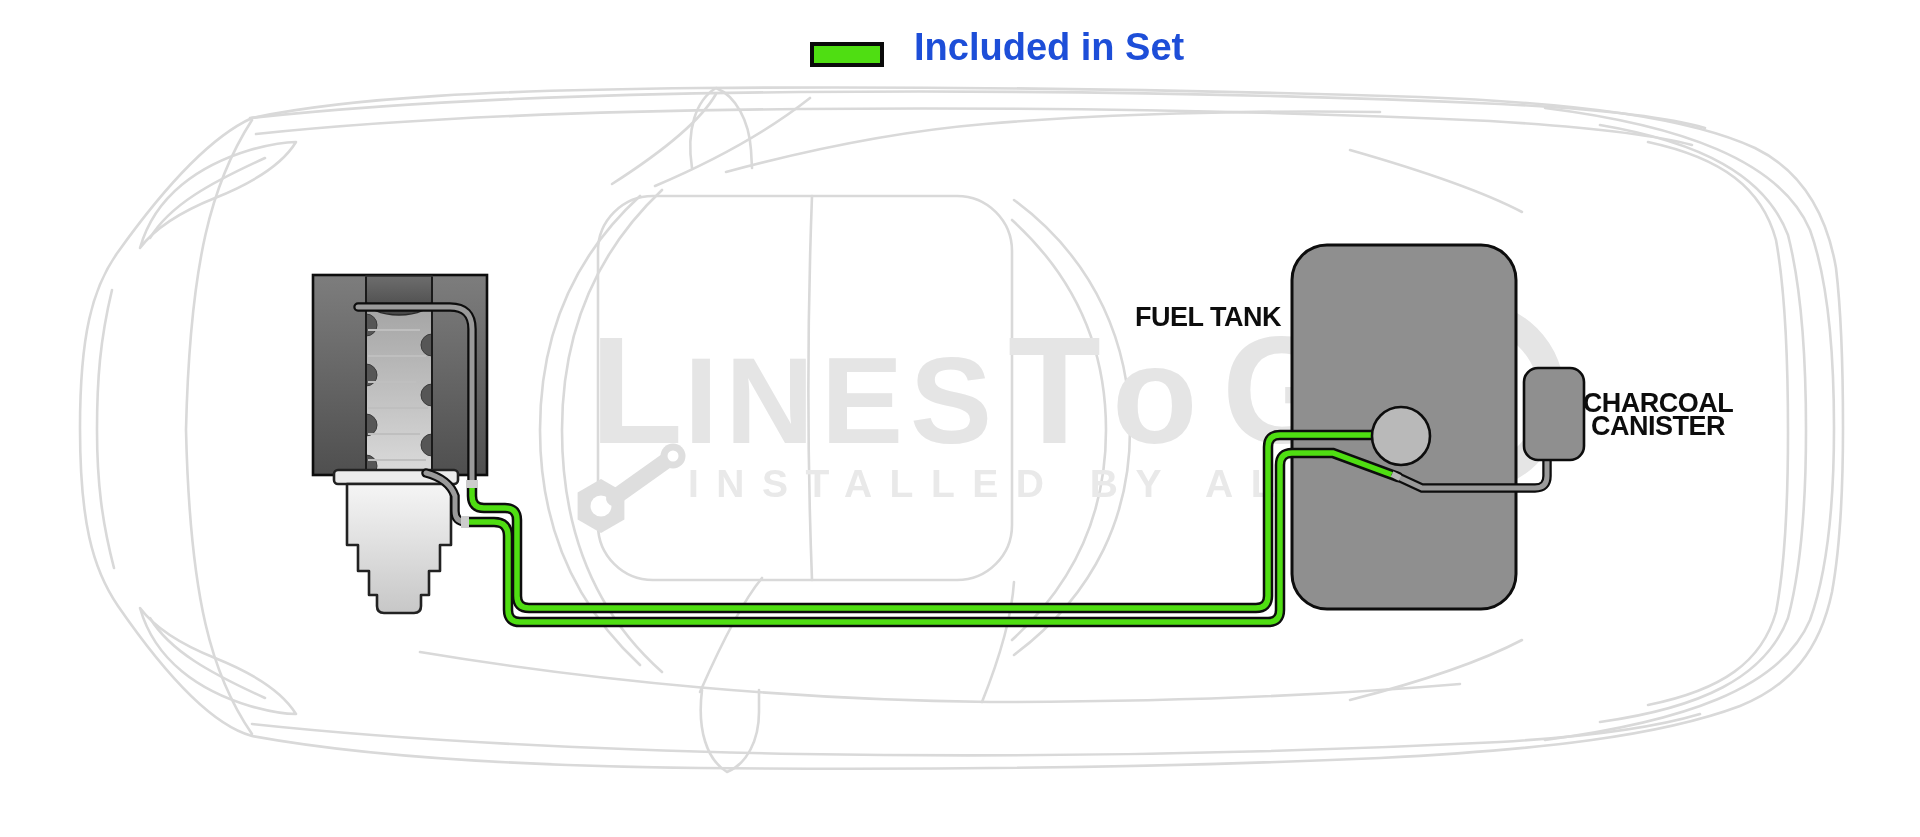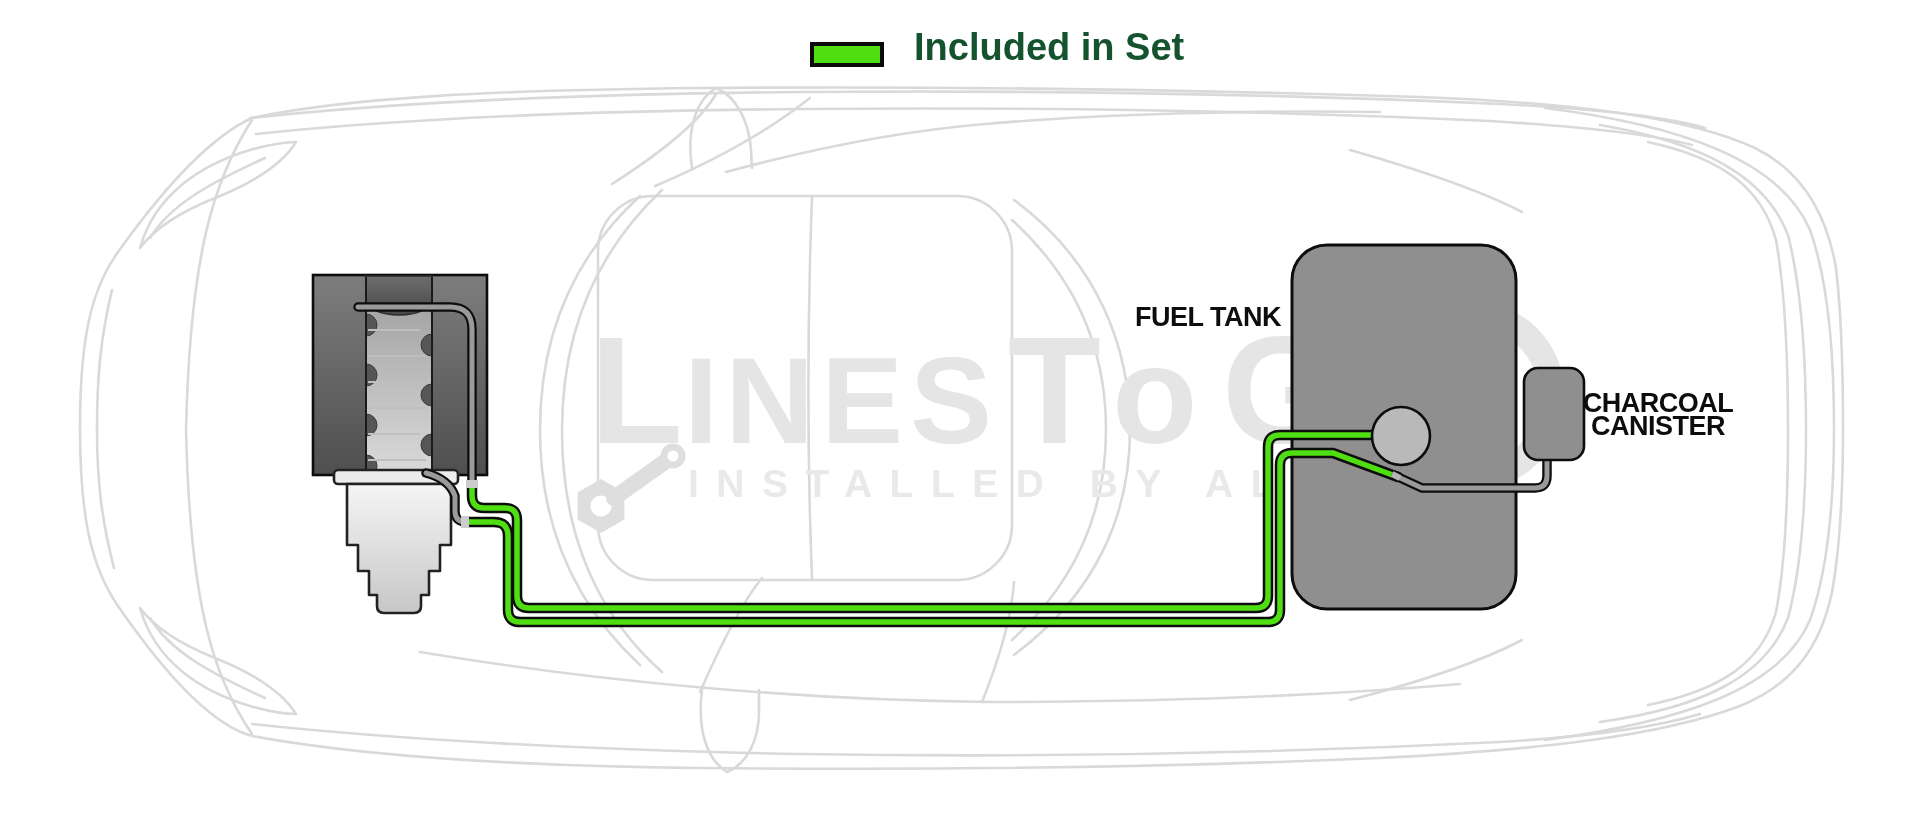--- a/index.html
+++ b/index.html
@@ -3,21 +3,21 @@
 <meta charset="utf-8">
 <style>
   html,body{margin:0;padding:0;background:#ffffff;}
   .stage{position:relative;width:1920px;height:837px;background:#ffffff;overflow:hidden;
          font-family:"Liberation Sans", sans-serif;}
   .stage svg{position:absolute;left:0;top:0;}
   .legend{position:absolute;left:0;top:0;width:1920px;height:90px;}
   .legend-swatch{position:absolute;left:810px;top:42px;width:74px;height:25px;
                  background:#4FDE12;border:4px solid #0a0a0a;box-sizing:border-box;}
   .legend-label{position:absolute;left:914px;top:26px;font-size:38px;font-weight:bold;
-                color:#14532d;letter-spacing:0px;white-space:nowrap;}
+                color:#1d4ed8;letter-spacing:0px;white-space:nowrap;}
   .wm-text{font-weight:bold;}
 </style>
 </head>
 <body>
 
 <div class="stage">
 
 <svg width="1920" height="837" viewBox="0 0 1920 837">
   <defs>
     <linearGradient id="engGrad" x1="0" y1="0" x2="0" y2="1">

